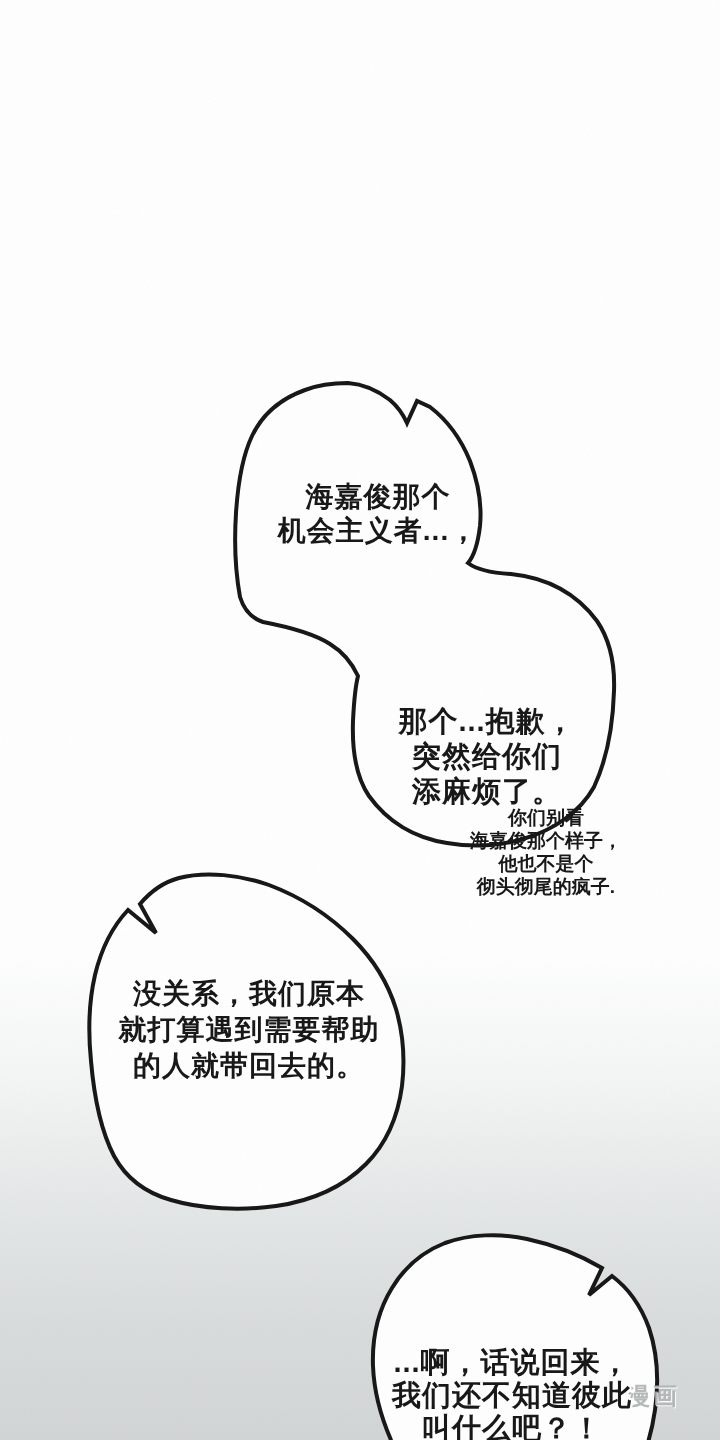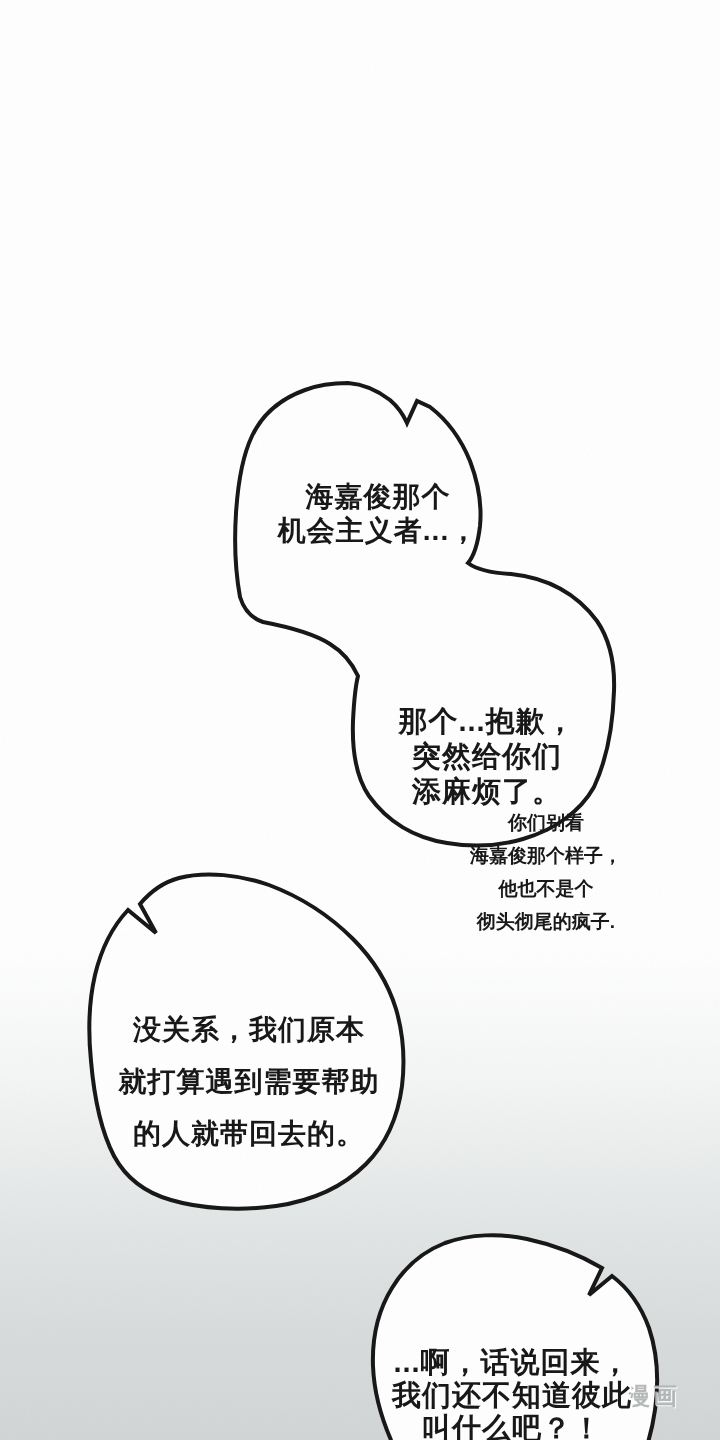--- a/index.html
+++ b/index.html
@@ -9,25 +9,25 @@
     font-family:"Liberation Sans", sans-serif;
   }
   .art { position:absolute; left:0; top:0; z-index:1; }
   .bubble-path { fill:#ffffff; stroke:#141414; stroke-width:4; stroke-linejoin:miter; }
   .bubble-text {
     position:absolute; z-index:2; white-space:pre-line; text-align:center;
     font-weight:bold; color:#141414; letter-spacing:1px;
   }
   .b1 { left:238px; top:480px; width:280px; font-size:28px; line-height:34px; }
   .b2 { left:367px; top:664px; width:240px; font-size:29px; line-height:35px;margin-top:40px; }
-  .b3 { left:118px; top:1004px; width:262px; font-size:28px; line-height:52px; }
+  .b3 { left:118px; top:976px; width:262px; font-size:28px; line-height:36px; }
   .b4 { left:392px; top:1346px; width:240px; font-size:29px; line-height:33px; z-index:4;
         text-shadow:-2px -2px 0 #fff, 2px -2px 0 #fff, -2px 2px 0 #fff, 2px 2px 0 #fff,
                      0 -2px 0 #fff, 0 2px 0 #fff, -2px 0 0 #fff, 2px 0 0 #fff; }
-  .note { left:448px; top:806px; width:196px; font-size:19px; line-height:33px; letter-spacing:0; }
+  .note { left:448px; top:806px; width:196px; font-size:19px; line-height:23px; letter-spacing:0; }
   .wm-logo {
     position:absolute; left:562px; top:1314px; z-index:3;
     font-size:58px; font-weight:bold; letter-spacing:5px;
     color:rgba(255,255,255,0.72);
     text-shadow:3px 3px 1px rgba(128,133,133,0.45), -1px -1px 0 rgba(255,255,255,0.5);
   }
   .wm-sub {
     position:absolute; left:626px; top:1380px; z-index:3;
     font-size:24px; font-weight:bold; letter-spacing:3px;
     color:rgba(168,173,173,0.85);

